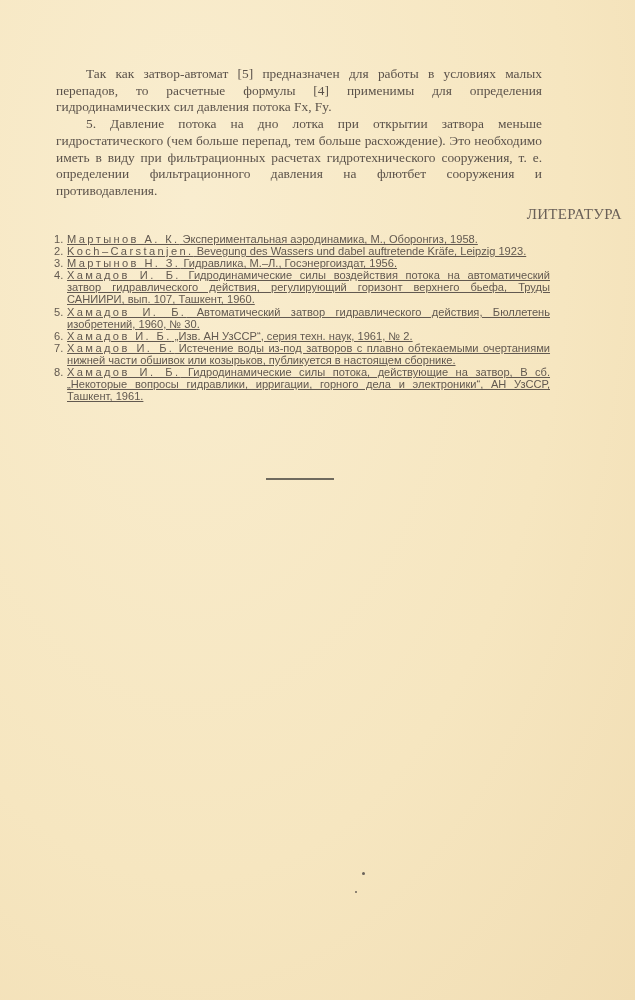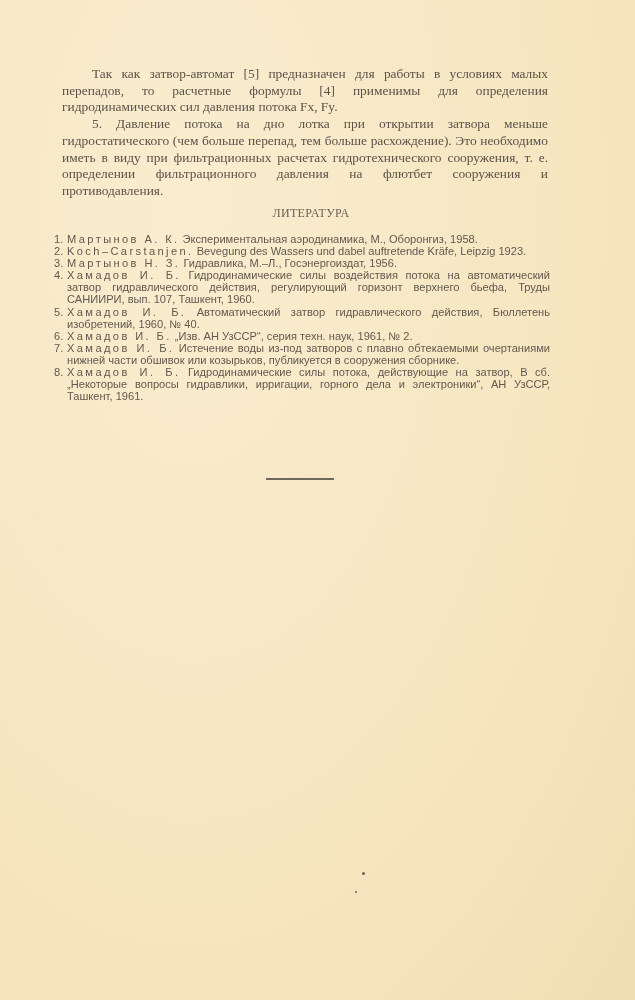--- a/index.html
+++ b/index.html
@@ -6,37 +6,37 @@
   body {
     width: 635px; height: 1000px; overflow: hidden;
     background: #f7e8c4;
     background-image: radial-gradient(ellipse at 30% 20%, #f9edcf 0%, #f6e6c0 60%, #f1ddb3 100%);
     font-family: "Liberation Serif", "DejaVu Serif", serif;
     color: #5a5048;
     position: relative;
   }
   .page { position: absolute; left: 0; top: 0; width: 635px; height: 1000px; }
   .body-text {
-    position: absolute; left: 62px; top: 66px; width: 486px;
+    position: absolute; left: 56px; top: 66px; width: 486px;
     font-size: 13.4px; line-height: 16.7px; text-align: justify;
     color: #5b524a;
   }
   .body-text p { margin: 0; text-indent: 30px; }
   .heading {
     position: absolute; left: 0; width: 622px; top: 206px;
-    text-align: center; font-size: 12px; letter-spacing: 0.3px; color: #6a6058;
+    text-align: right; font-size: 15px; letter-spacing: 0.3px; color: #6a6058;
   }
   .refs {
     position: absolute; left: 54px; top: 233px; width: 496px;
     font-size: 11.1px; line-height: 12.1px; color: #625950;
     font-family: "Liberation Sans", "DejaVu Sans", sans-serif;
   }
   .ref { display: flex; margin: 0; text-align: justify; }
   .ref .num { width: 13px; flex: none; }
-  .ref .content { flex: 1; }
+  .ref .content { flex: 1; text-decoration: underline; }
   .ref .author { letter-spacing: 2.4px; }
   .rule {
     position: absolute; left: 266px; top: 478px; width: 68px; height: 1.5px;
     background: #6f6a5e;
   }
   .speck { position: absolute; border-radius: 50%; background: #6a625a; }
 </style>
 </head>
 <body>
 
@@ -61,29 +61,29 @@
     <div class="ref">
       <span class="num">3.</span>
       <span class="content"><span class="author">Мартынов Н. З.</span><span> Гидравлика, М.–Л., Госэнергоиздат, 1956.</span></span>
     </div>
     <div class="ref">
       <span class="num">4.</span>
       <span class="content"><span class="author">Хамадов И. Б.</span><span> Гидродинамические силы воздействия потока на автоматический затвор гидравлического действия, регулирующий горизонт верхнего бьефа, Труды САНИИРИ, вып. 107, Ташкент, 1960.</span></span>
     </div>
     <div class="ref">
       <span class="num">5.</span>
-      <span class="content"><span class="author">Хамадов И. Б.</span><span> Автоматический затвор гидравлического действия, Бюллетень изобретений, 1960, № 40.</span></span>
+      <span class="content"><span class="author">Хамадов И. Б.</span><span> Автоматический затвор гидравлического действия, Бюллетень изобретений, 1960, № 30.</span></span>
     </div>
     <div class="ref">
       <span class="num">6.</span>
       <span class="content"><span class="author">Хамадов И. Б.</span><span> „Изв. АН УзССР“, серия техн. наук, 1961, № 2.</span></span>
     </div>
     <div class="ref">
       <span class="num">7.</span>
-      <span class="content"><span class="author">Хамадов И. Б.</span><span> Истечение воды из-под затворов с плавно обтекаемыми очертаниями нижней части обшивок или козырьков, публикуется в сооружения сборнике.</span></span>
+      <span class="content"><span class="author">Хамадов И. Б.</span><span> Истечение воды из-под затворов с плавно обтекаемыми очертаниями нижней части обшивок или козырьков, публикуется в настоящем сборнике.</span></span>
     </div>
     <div class="ref">
       <span class="num">8.</span>
       <span class="content"><span class="author">Хамадов И. Б.</span><span> Гидродинамические силы потока, действующие на затвор, В сб. „Некоторые вопросы гидравлики, ирригации, горного дела и электроники“, АН УзССР, Ташкент, 1961.</span></span>
     </div>
   </div>
 
   <div class="rule"></div>
 
   <div class="speck" style="left:362px;top:872px;width:3px;height:3px;"></div>

